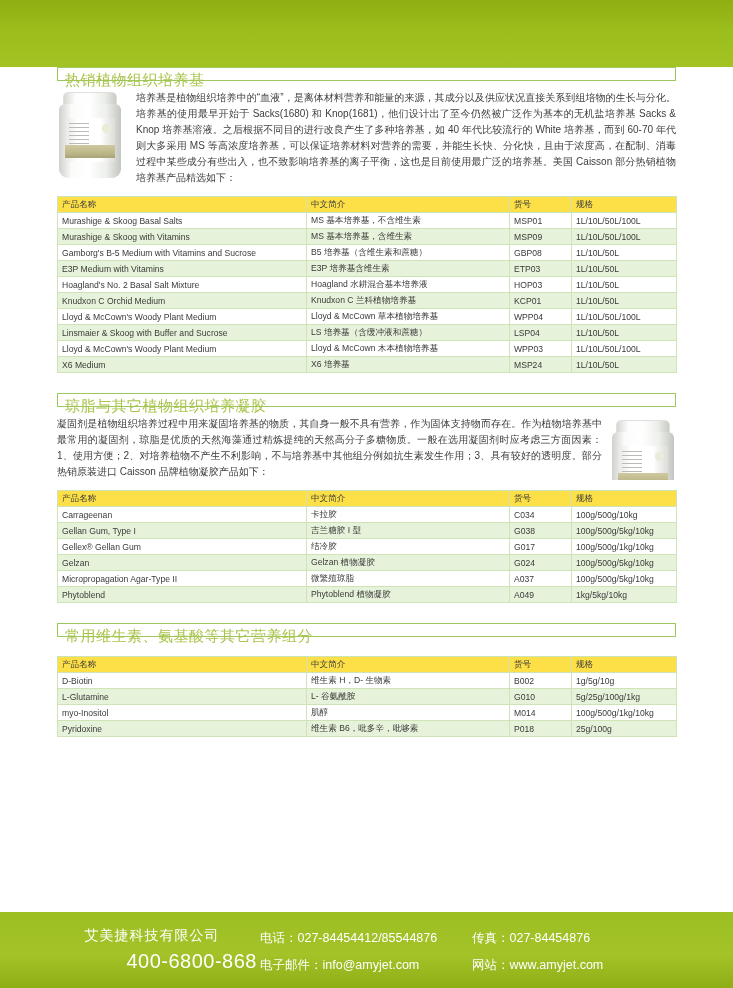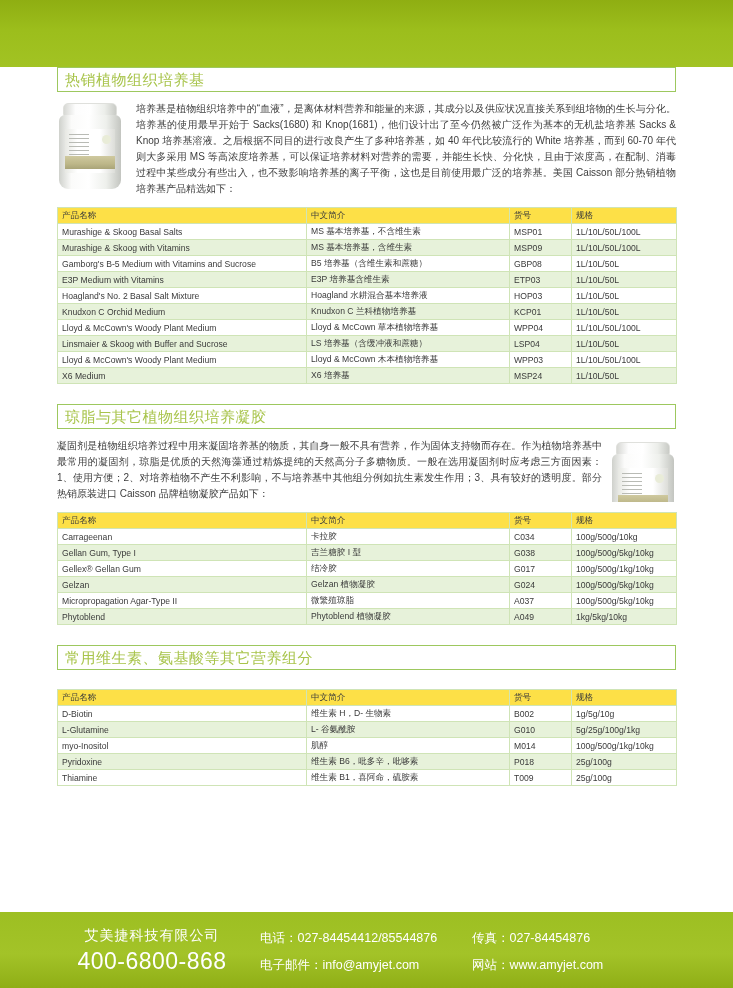--- a/index.html
+++ b/index.html
@@ -40,21 +40,21 @@
     top: 0;
     width: 619px;
   }
 
   
   .section { margin-bottom: 0; }
 
   .section-title {
     box-sizing: border-box;
     border: 1px solid #9dc85e;
-    height: 25px;
+    height: 14px;
     line-height: 23px;
     padding-left: 7px;
     color: #a8c44b;
     font-size: 15px;
     font-weight: normal;
     letter-spacing: 0.5px;
     margin-bottom: 9px;
   }
 
   .intro {
@@ -186,23 +186,24 @@
     width: 210px;
     text-align: center;
   }
   .company .cname {
     font-size: 14px;
     letter-spacing: 1px;
     line-height: 26px;
     white-space: nowrap;
   }
   .company .cphone {
-    font-size: 23px;
+    font-size: 20px;
     letter-spacing: 0.5px;
     line-height: 26px;
+    text-align: right;
   }
   .contacts {
     position: absolute;
     left: 260px;
     top: 13px;
     font-size: 12.5px;
     line-height: 27px;
     width: 460px;
   }
   .contacts .row { display: block; white-space: nowrap; }
@@ -454,26 +455,20 @@
           <tr>
               <td>myo-Inositol</td>
               <td>肌醇</td>
               <td>M014</td>
               <td>100g/500g/1kg/10kg</td>
             </tr>
           <tr>
               <td>Pyridoxine</td>
               <td>维生素 B6，吡多辛，吡哆素</td>
               <td>P018</td>
-              <td>25g/100g</td>
-            </tr>
-          <tr>
-              <td>Thiamine</td>
-              <td>维生素 B1，喜阿命，硫胺素</td>
-              <td>T009</td>
               <td>25g/100g</td>
             </tr>
         </tbody>
       </table>
     </div>
 
   </div>
 </div>
 
 <div class="footer">

